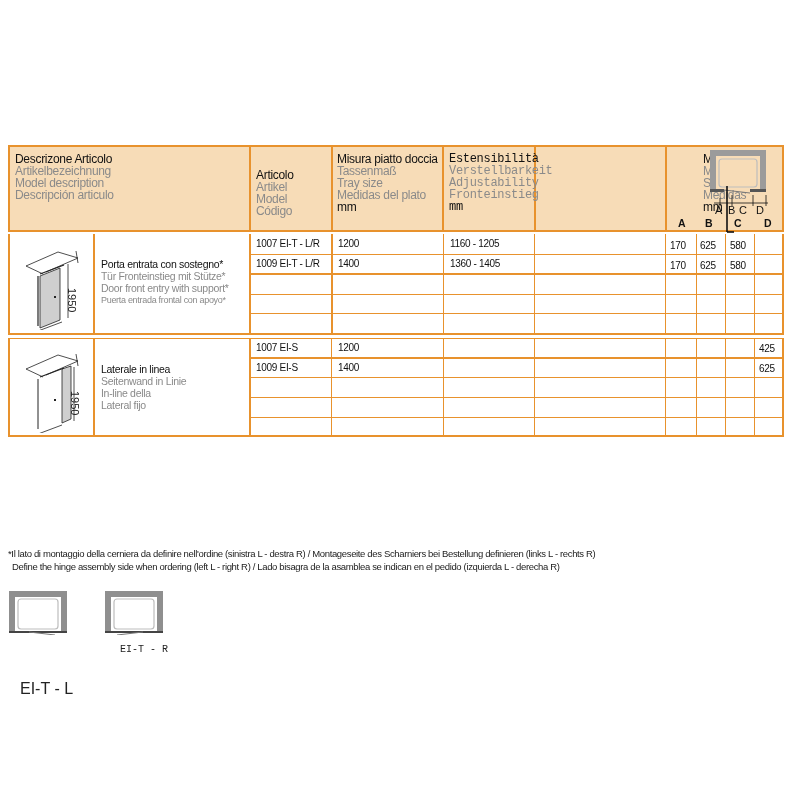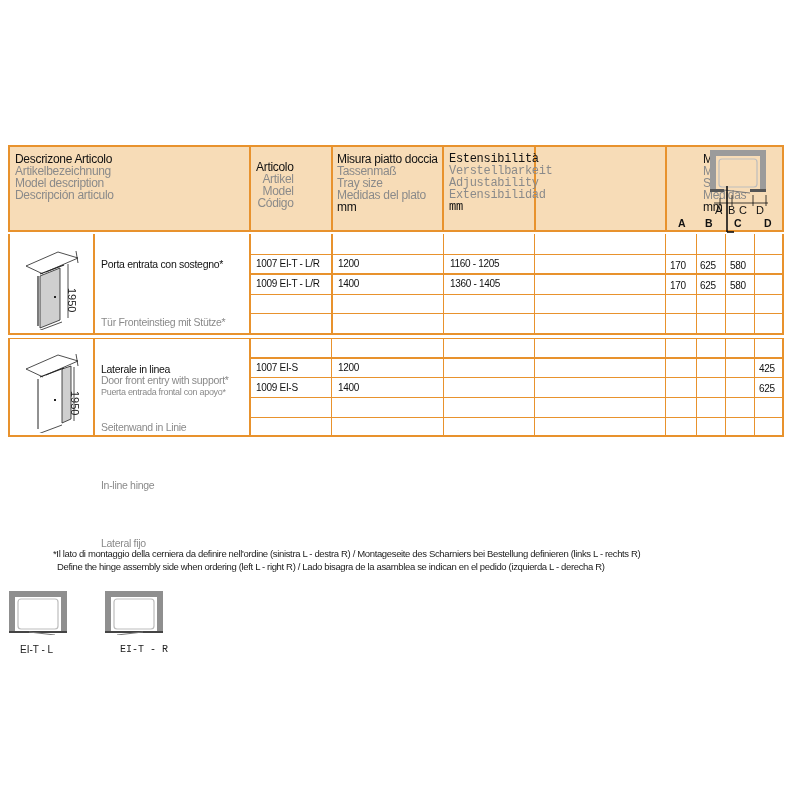--- a/index.html
+++ b/index.html
@@ -6,63 +6,63 @@
   body{width:800px;height:800px;position:relative;overflow:hidden;font-family:"Liberation Sans",sans-serif;color:#111;}
   .abs{position:absolute;}
   .hdr{position:absolute;left:8px;top:145px;width:776px;height:87px;background:#f7dcb7;border:2px solid #e8922d;box-sizing:border-box;}
   .vline{position:absolute;width:2px;background:#e8922d;}
   .hline{position:absolute;height:2px;background:#e8922d;}
   .tline{position:absolute;height:1px;background:#e8922d;}
   .tvline{position:absolute;width:1px;background:#e8922d;}
   .hcell{position:absolute;font-size:12px;line-height:12px;letter-spacing:-0.3px;}
   .hcell .b{color:#111;}
   .hcell .g{color:#8a8a8a;}
-  .cell{position:absolute;font-size:10px;line-height:12px;letter-spacing:-0.3px;color:#111;margin-top:20px;}
+  .cell{position:absolute;font-size:10px;line-height:12px;letter-spacing:-0.3px;color:#111;}
   .desc{position:absolute;font-size:10.5px;line-height:12px;letter-spacing:-0.3px;}
   .desc .b{color:#111;}
-  .desc .g{color:#8a8a8a;margin-top:46px;}
+  .desc .g{color:#8a8a8a;}
   .desc .s{color:#8a8a8a;font-size:9px;}
-  .foot{position:absolute;left:8px;font-size:9.5px;color:#222;letter-spacing:-0.35px;white-space:nowrap;margin-left:45px;}
+  .foot{position:absolute;left:8px;font-size:9.5px;color:#222;letter-spacing:-0.35px;white-space:nowrap;}
   .abcd{position:absolute;font-size:10.5px;font-weight:bold;color:#111;}
 </style>
 </head>
 <body>
 
 <div class="hdr"></div>
 
 <div class="vline" style="left:249px;top:145px;height:87px;"></div>
 <div class="vline" style="left:331px;top:145px;height:87px;"></div>
 <div class="vline" style="left:442px;top:145px;height:87px;"></div>
 <div class="vline" style="left:534px;top:145px;height:87px;"></div>
 <div class="vline" style="left:665px;top:145px;height:87px;"></div>
 
 <div class="hcell" style="left:15px;top:153px;">
   <div class="b">Descrizone Articolo</div>
   <div class="g">Artikelbezeichnung</div>
   <div class="g">Model description</div>
   <div class="g">Descripción articulo</div>
 </div>
-<div class="hcell" style="left:256px;top:161px;text-align:right;">
+<div class="hcell" style="left:256px;top:169px;">
   <div class="b">Articolo</div>
   <div class="g">Artikel</div>
   <div class="g">Model</div>
   <div class="g">Código</div>
 </div>
 <div class="hcell" style="left:337px;top:153px;">
   <div class="b">Misura piatto doccia</div>
   <div class="g">Tassenmaß</div>
   <div class="g">Tray size</div>
   <div class="g">Medidas del plato</div>
   <div class="b">mm</div>
 </div>
 <div class="hcell" style="left:449px;top:153px;font-family:Liberation Mono, monospace;">
   <div class="b">Estensibilità</div>
   <div class="g">Verstellbarkeit</div>
   <div class="g">Adjustability</div>
-  <div class="g">Extensibilidad</div>
+  <div class="g">Fronteinstieg</div>
   <div class="b">mm</div>
 </div>
 <div class="hcell" style="left:671px;top:153px;margin-left:32px;">
   <div class="b">Misura</div>
   <div class="g">Maß</div>
   <div class="g">Size</div>
   <div class="g">Medidas</div>
   <div class="b">mm</div>
 </div>
 
@@ -174,21 +174,21 @@
     <line x1="22" y1="36" x2="46" y2="27" stroke="#222" stroke-width="1.2"></line>
     <line x1="56" y1="26" x2="56" y2="80" stroke="#222" stroke-width="0.8"></line>
     <text x="58" y="55" font-size="11" font-family="Liberation Sans, sans-serif" fill="#222" transform="rotate(90 58 50)">1950</text>
     <line x1="12" y1="96" x2="44" y2="84" stroke="#222" stroke-width="0.8"></line>
     <rect x="36" y="58" width="2" height="2" fill="#222"></rect>
   </svg>
 
   <div class="desc" style="left:101px;top:363px;">
     <div class="b">Laterale in linea</div>
     <div class="g">Seitenwand in Linie</div>
-    <div class="g">In-line hinge</div>
+    <div class="g">In-line della</div>
     <div class="g">Lateral fijo</div>
   </div>
 
   <div>
     <div class="cell" style="left:256px;top:342px;">1007 EI-S</div>
     <div class="cell" style="left:338px;top:342px;">1200</div>
     <div class="cell" style="left:450px;top:342px;"></div>
     <div class="cell" style="left:670px;top:343px;"></div>
     <div class="cell" style="left:700px;top:343px;"></div>
     <div class="cell" style="left:730px;top:343px;"></div>
@@ -209,21 +209,21 @@
 <div class="foot" style="top:561px;left:12px;">Define the hinge assembly side when ordering (left L - right R) / Lado bisagra de la asamblea se indican en el pedido (izquierda L - derecha R)</div>
 
 <div>
   <svg class="abs" style="left:9px;top:591px;" width="58" height="44" viewBox="0 0 58 44">
     <rect x="0" y="0" width="58" height="42" fill="#8f8f8f"></rect>
     <rect x="6" y="6" width="46" height="36" fill="#ffffff"></rect>
     <rect x="9" y="8" width="40" height="30" rx="3" fill="none" stroke="#bdbdbd" stroke-width="1.2"></rect>
     <rect x="0" y="40" width="58" height="2" fill="#444"></rect>
     <line x1="20" y1="41" x2="46" y2="44" stroke="#777" stroke-width="1"></line>
   </svg>
-  <div class="abs" style="left:20px;top:644px;font-size:10px;color:#222;">EI-T - L</div>
+  <div class="abs" style="left:20px;top:680px;font-size:16px;color:#222;">EI-T - L</div>
 </div>
 <div>
   <svg class="abs" style="left:105px;top:591px;" width="58" height="44" viewBox="0 0 58 44">
     <rect x="0" y="0" width="58" height="42" fill="#8f8f8f"></rect>
     <rect x="6" y="6" width="46" height="36" fill="#ffffff"></rect>
     <rect x="9" y="8" width="40" height="30" rx="3" fill="none" stroke="#bdbdbd" stroke-width="1.2"></rect>
     <rect x="0" y="40" width="58" height="2" fill="#444"></rect>
     <line x1="12" y1="44" x2="38" y2="41" stroke="#777" stroke-width="1"></line>
   </svg>
   <div class="abs" style="left:120px;top:644px;font-size:10px;color:#222;font-family:Liberation Mono, monospace;">EI-T - R</div>

